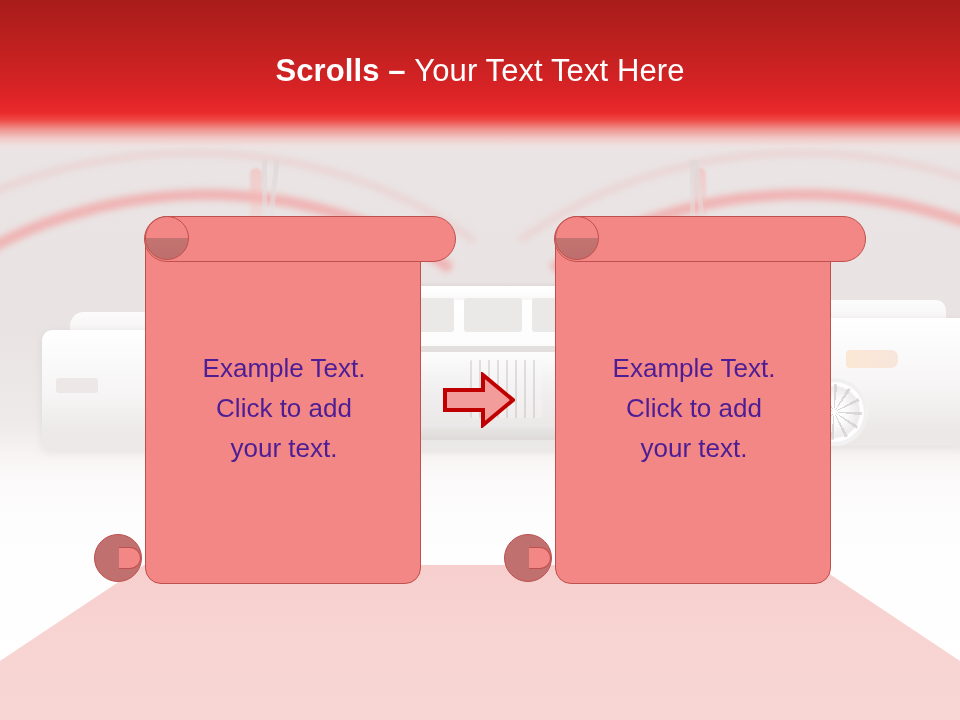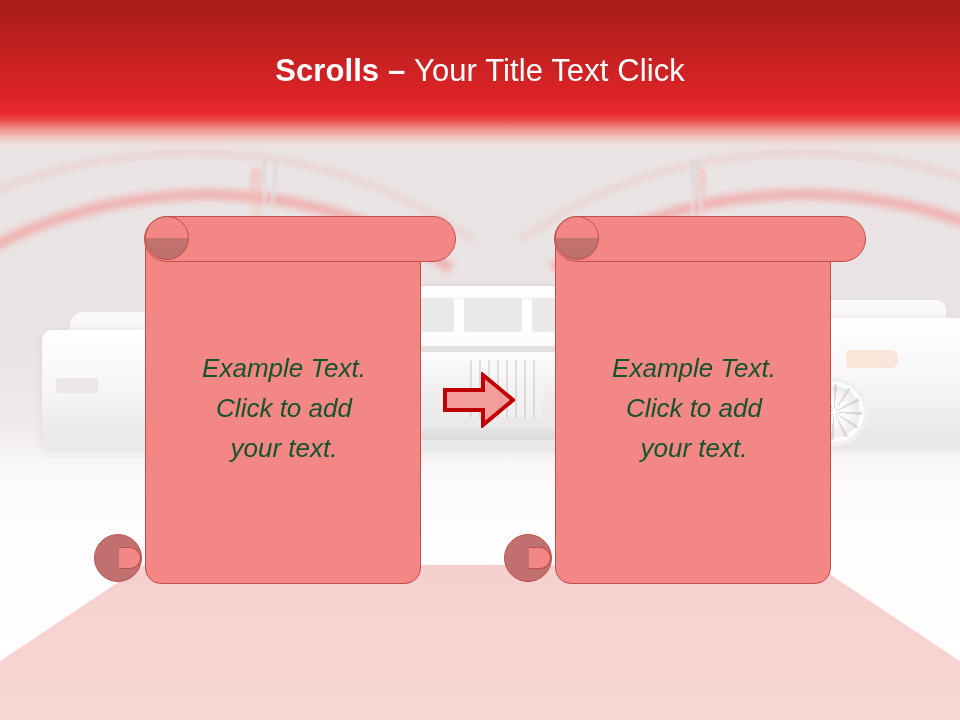--- a/index.html
+++ b/index.html
@@ -290,22 +290,21 @@
     background: #f28785;
     border: 1px solid #c0504d;
     border-left: none;
     border-radius: 0 11px 11px 0;
     box-sizing: border-box;
   }
 
   .scroll-text {
     position: absolute;
     text-align: center;
-    color: #14532d;
-    font-style: italic;
+    color: #4c1d95;
     font-size: 26px;
     line-height: 40px;
     font-family: "Liberation Sans", sans-serif;
     white-space: pre-line;
   }
 
   
   .arrow-wrap {
     position: absolute;
     left: 443px; top: 372px;
@@ -349,21 +348,21 @@
     <div class="car-right"></div>
     <div class="car-right-lamp"></div>
     <div class="wheel"></div>
 
     <div class="bg-floor"></div>
     <div class="carpet"></div>
   </div>
 
   <div class="title-bar"></div>
   <div class="title-text">
-    <b>Scrolls – </b><span class="normal">Your Title Text Click</span>
+    <b>Scrolls – </b><span class="normal">Your Text Text Here</span>
   </div>
 
   <div class="scroll" style="left:138px; top:216px; width:320px; height:368px;">
 
     <div class="scroll-body" style="left:7px; top:22px; width:276px; height:346px;"></div>
 
     <div class="scroll-roll" style="left:6px; top:0px; width:312px;"></div>
 
     <div class="curl-top" style="left:7px; top:0px;"></div>
 

